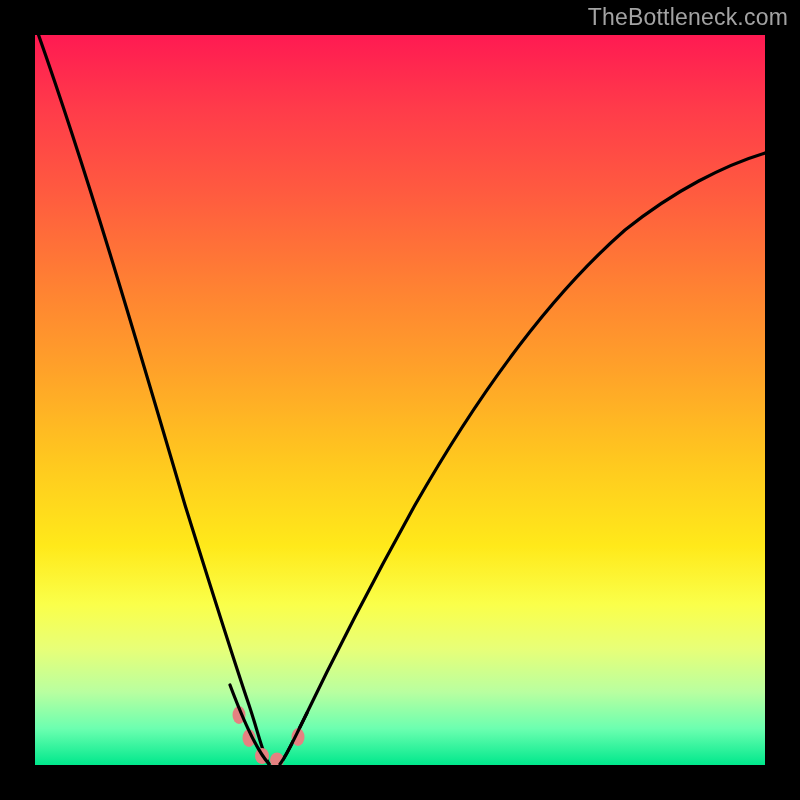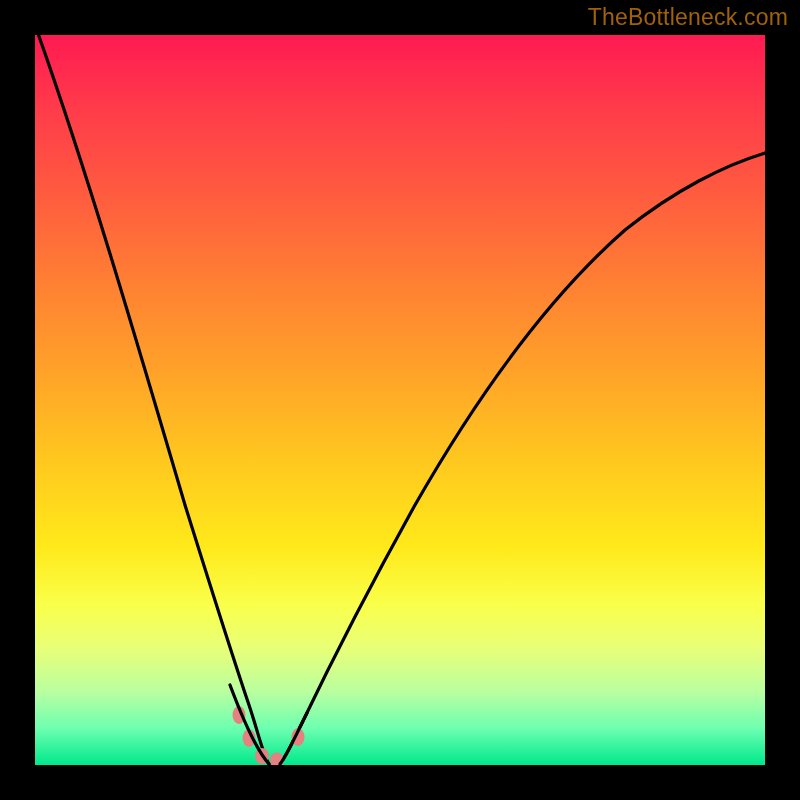--- a/index.html
+++ b/index.html
@@ -45,21 +45,21 @@
     position: absolute;
     left: 0;
     top: 0;
     width: 730px;
     height: 730px;
   }
   .watermark {
     position: absolute;
     top: 4px;
     right: 12px;
-    color: #a16207;
+    color: #a3a3a3;
     font-size: 23px;
     letter-spacing: 0.2px;
     user-select: none;
   }
 </style>
 </head>
 <body>
 
 <div class="frame">
 

